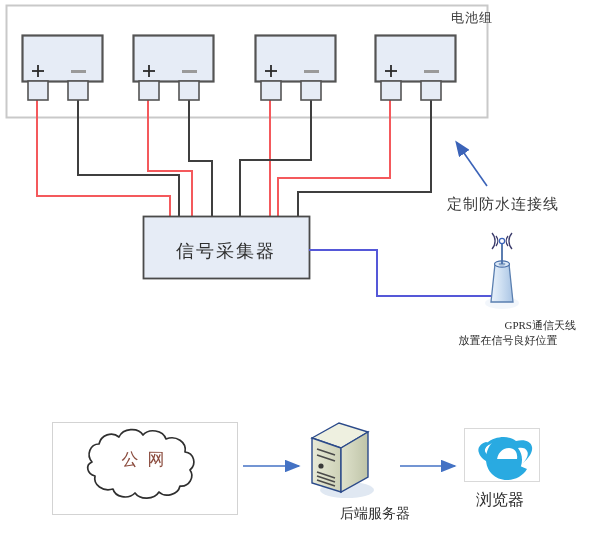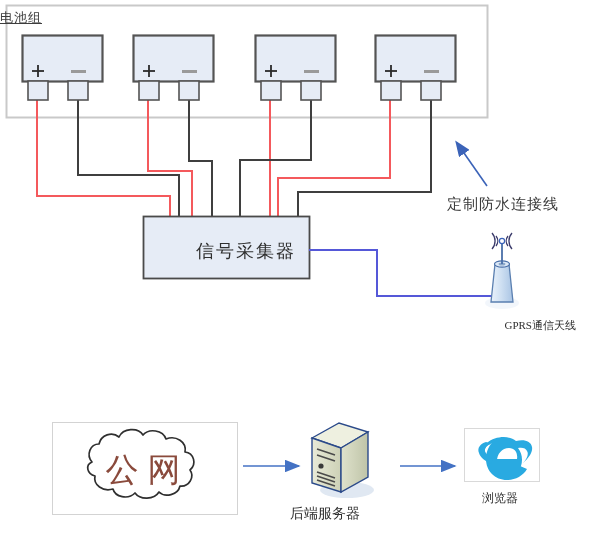--- a/index.html
+++ b/index.html
@@ -28,33 +28,31 @@
   }
   .lbl {
     position: absolute;
     white-space: nowrap;
     color: #3d3d3d;
     font-family: "Liberation Serif", "DejaVu Serif", serif;
   }
   #pack-title {
     left: 0; top: 9px;
     width: 493px;
-    text-align: left;
+    text-align: right;
     font-size: 13px;
     letter-spacing: 1px;
-    text-decoration: underline;
   }
   #collector-label {
     left: 143px; top: 239px;
     width: 166px;
     text-align: center;
     font-size: 18px;
     letter-spacing: 2px;
     color: #2f2f2f;
-    margin-left: 20px;
   }
   #waterproof-label {
     left: 447px; top: 195px;
     font-size: 15px;
     letter-spacing: 1px;
     color: #3a3a3a;
     text-align: center;
   }
   #antenna-label-1 {
     left: 440px; top: 318px;
@@ -67,37 +65,37 @@
     left: 436px; top: 333px;
     width: 144px;
     text-align: center;
     font-size: 11px;
     color: #2f2f2f;
   }
   #cloud-label {
     left: 73px; top: 448px;
     width: 140px;
     text-align: center;
-    font-size: 33px;
+    font-size: 17px;
     letter-spacing: 9px;
     color: #8a4a3c;
     text-indent: 9px;
   }
   #server-label {
     left: 290px; top: 505px;
     width: 120px;
-    text-align: left;
+    text-align: right;
     font-size: 14px;
     color: #2f2f2f;
   }
   #browser-label {
     left: 450px; top: 490px;
     width: 100px;
     text-align: center;
-    font-size: 12px;
+    font-size: 16px;
     color: #2f2f2f;
   }
 </style>
 </head>
 <body>
 
 <div id="stage">
 
   <svg class="svg-layer" viewBox="0 0 600 538">
     <defs>
@@ -260,20 +258,21 @@
     </g>
   </svg>
 
   <div class="lbl" id="pack-title">电池组</div>
 
   <div class="lbl" id="collector-label">信号采集器</div>
 
   <div class="lbl" id="waterproof-label">定制防水连接线</div>
 
   <div class="lbl" id="antenna-label-1">GPRS通信天线</div>
+  <div class="lbl" id="antenna-label-2">放置在信号良好位置</div>
 
   <div class="lbl" id="cloud-label">公网</div>
 
   <div class="lbl" id="server-label">后端服务器</div>
 
   <div class="lbl" id="browser-label">浏览器</div>
 
 </div>
 
 </body></html>

